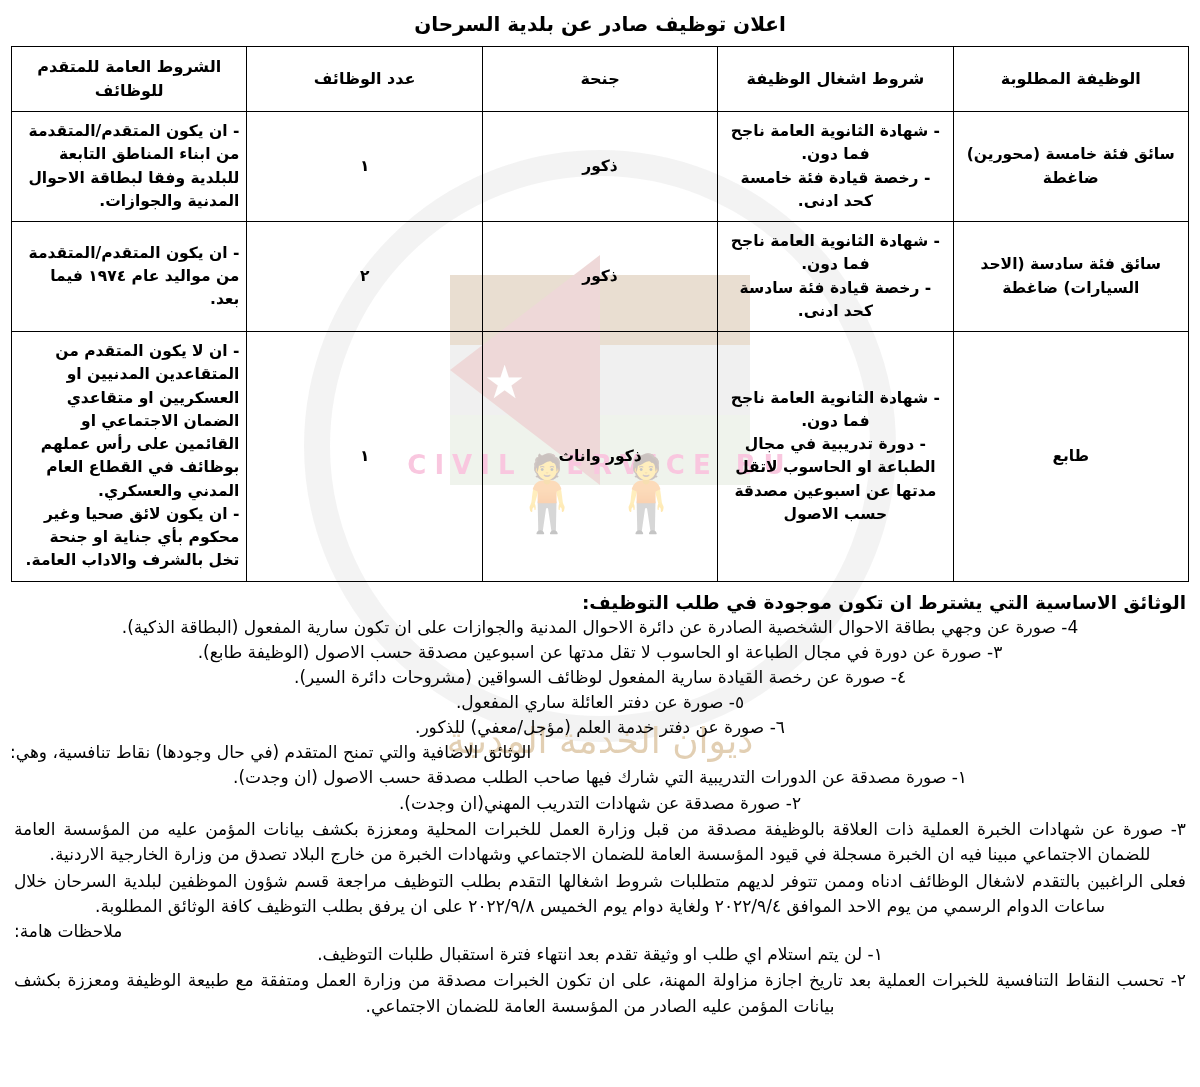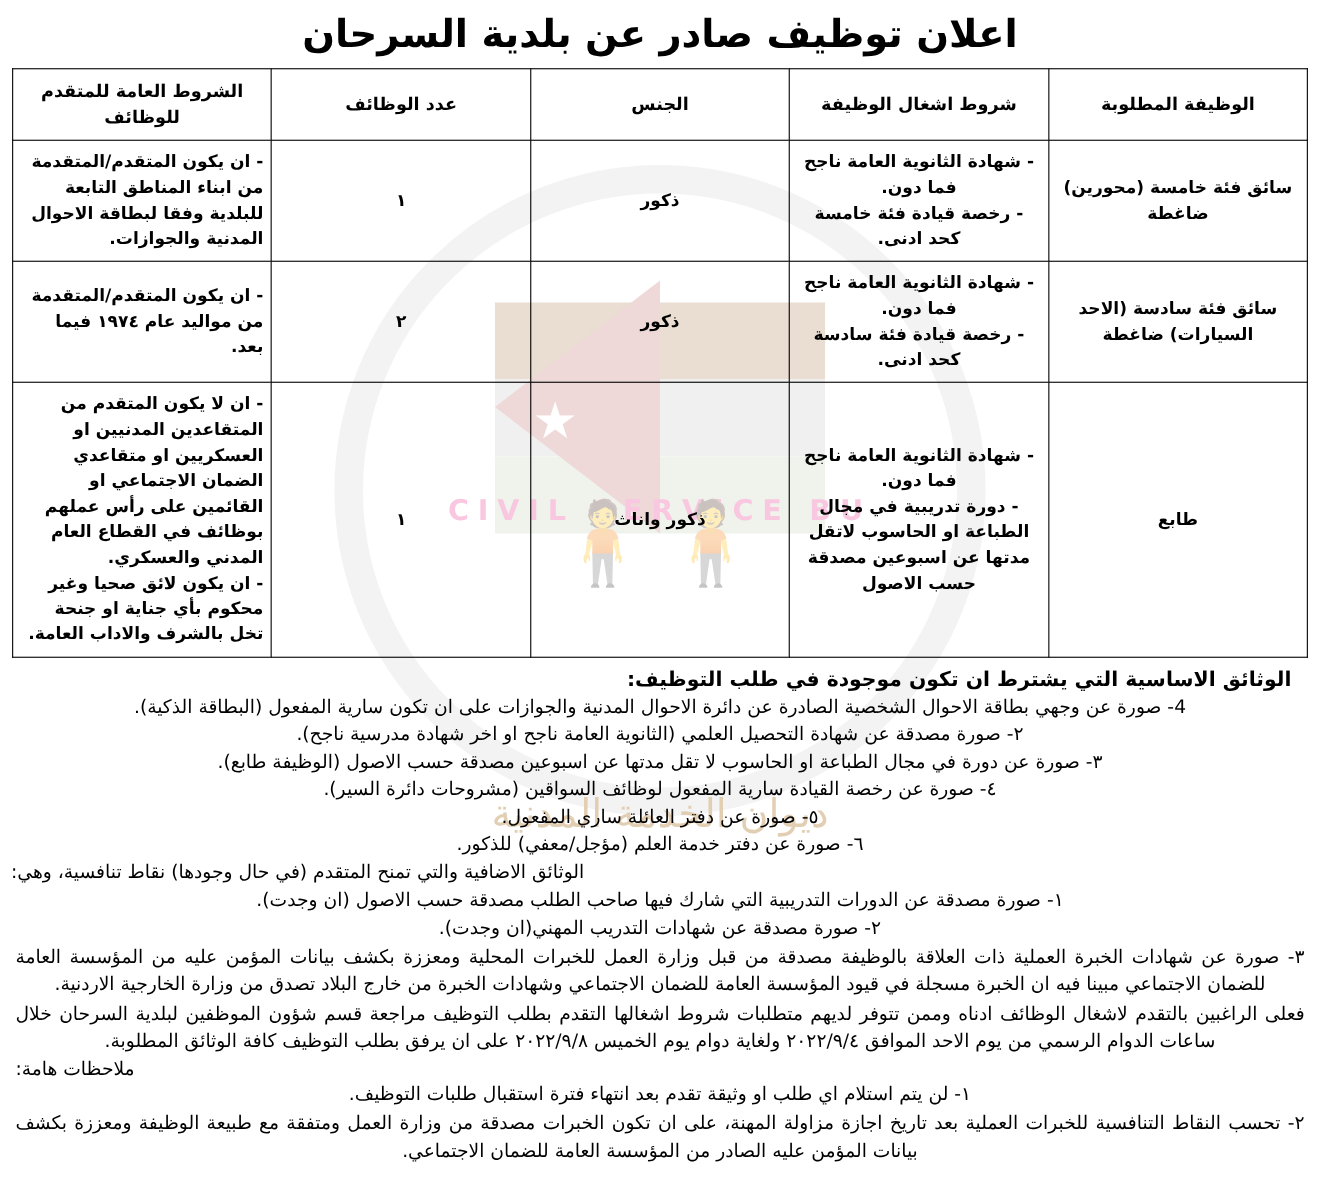--- a/index.html
+++ b/index.html
@@ -101,21 +101,21 @@
   }
 
   .page {
     position: relative;
     z-index: 1;
     padding: 6px 10px 0 10px;
   }
 
   h1.title {
     text-align: center;
-    font-size: 35px;
+    font-size: 20px;
     font-weight: bold;
     margin: 6px 0 10px 0;
     letter-spacing: 0;
   }
 
   .intro {
     font-size: 19px;
     line-height: 1.55;
     text-align: center;
     margin: 0 8px 12px 8px;
@@ -144,21 +144,21 @@
   td.c-title { text-align: center; font-weight: bold; width: 200px; }
   td.c-cond  { text-align: center; font-weight: bold; width: 330px; }
   td.c-gender{ text-align: center; font-weight: bold; width: 120px; }
   td.c-count { text-align: center; font-weight: bold; width: 105px; }
   td.c-gen   { text-align: right;  font-weight: bold; width: 330px; }
   .ln { display: block; }
 
   .docs-title {
     font-size: 18.5px;
     font-weight: bold;
-    margin: 10px 16px 2px 4px;
+    margin: 10px 4px 2px 4px;
   }
   .docs-list {
     margin: 0;
     padding: 0;
     list-style: none;
   }
   .docs-list li {
     font-size: 17px;
     line-height: 1.48;
     text-align: center;
@@ -203,21 +203,21 @@
 <div class="page">
 
   <h1 class="title">اعلان توظيف صادر عن بلدية السرحان</h1>
 
 
   <table class="jobs">
     <thead>
       <tr>
         <th>الوظيفة المطلوبة</th>
         <th>شروط اشغال الوظيفة</th>
-        <th>الجنس</th>
+        <th>جنحة</th>
         <th>عدد الوظائف</th>
         <th>الشروط العامة للمتقدم للوظائف</th>
       </tr>
     </thead>
     <tbody>
       <tr>
         <td class="c-title">سائق فئة خامسة (محورين) ضاغطة</td>
         <td class="c-cond">
           <span class="ln">- شهادة الثانوية العامة ناجح فما دون.</span>
           <span class="ln">- رخصة قيادة فئة خامسة كحد ادنى.</span>
@@ -252,21 +252,20 @@
           <span class="ln">- ان لا يكون المتقدم من المتقاعدين المدنيين او العسكريين او متقاعدي الضمان الاجتماعي او القائمين على رأس عملهم بوظائف في القطاع العام المدني والعسكري.</span>
           <span class="ln">- ان يكون لائق صحيا وغير محكوم بأي جناية او جنحة تخل بالشرف والاداب العامة.</span>
         </td>
       </tr>
     </tbody>
   </table>
 
   <div class="docs-title">الوثائق الاساسية التي يشترط ان تكون موجودة في طلب التوظيف:</div>
   <ul class="docs-list">
     <li>4- صورة عن وجهي بطاقة الاحوال الشخصية الصادرة عن دائرة الاحوال المدنية والجوازات على ان تكون سارية المفعول (البطاقة الذكية).</li>
-    <li>٢- صورة مصدقة عن شهادة التحصيل العلمي (الثانوية العامة ناجح او اخر شهادة مدرسية ناجح).</li>
     <li>٣- صورة عن دورة في مجال الطباعة او الحاسوب لا تقل مدتها عن اسبوعين مصدقة حسب الاصول (الوظيفة طابع).</li>
     <li>٤- صورة عن رخصة القيادة سارية المفعول لوظائف السواقين (مشروحات دائرة السير).</li>
     <li>٥- صورة عن دفتر العائلة ساري المفعول.</li>
     <li>٦- صورة عن دفتر خدمة العلم (مؤجل/معفي) للذكور.</li>
   </ul>
 
   <div class="sub-head">الوثائق الاضافية والتي تمنح المتقدم (في حال وجودها) نقاط تنافسية، وهي:</div>
   <ul class="docs-list">
     <li>١- صورة مصدقة عن الدورات التدريبية التي شارك فيها صاحب الطلب مصدقة حسب الاصول (ان وجدت).</li>
     <li>٢- صورة مصدقة عن شهادات التدريب المهني(ان وجدت).</li>

